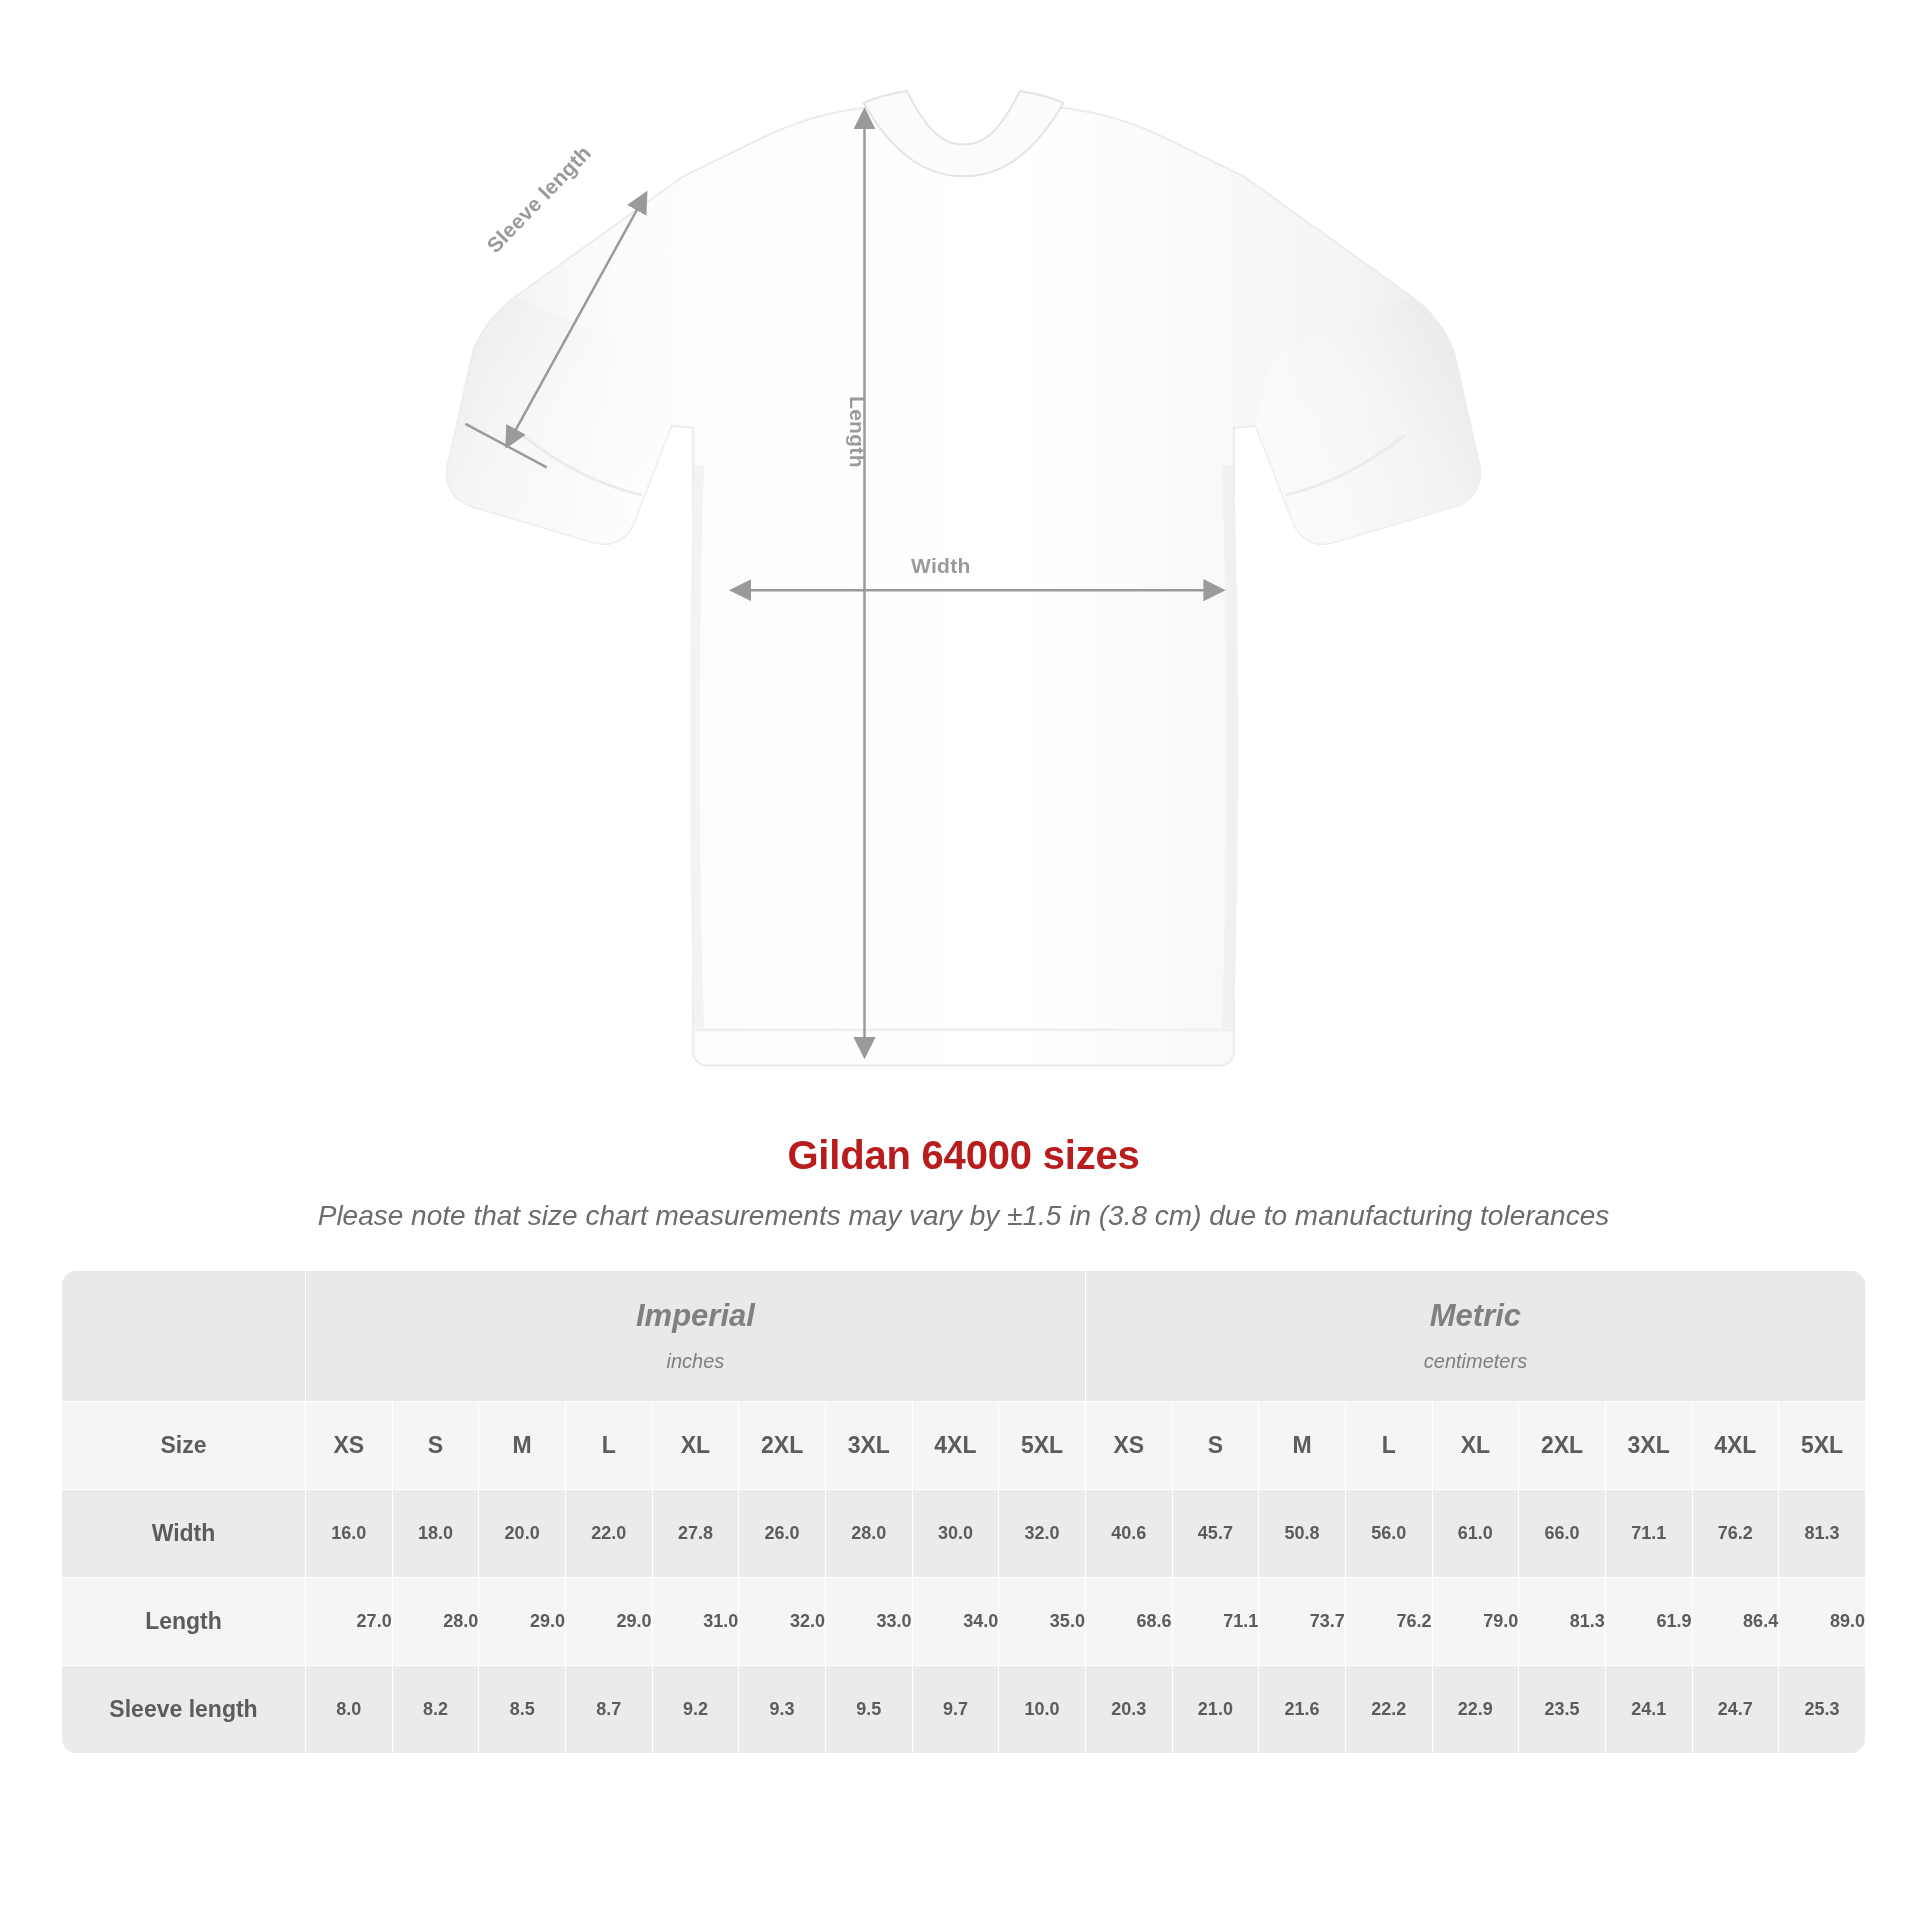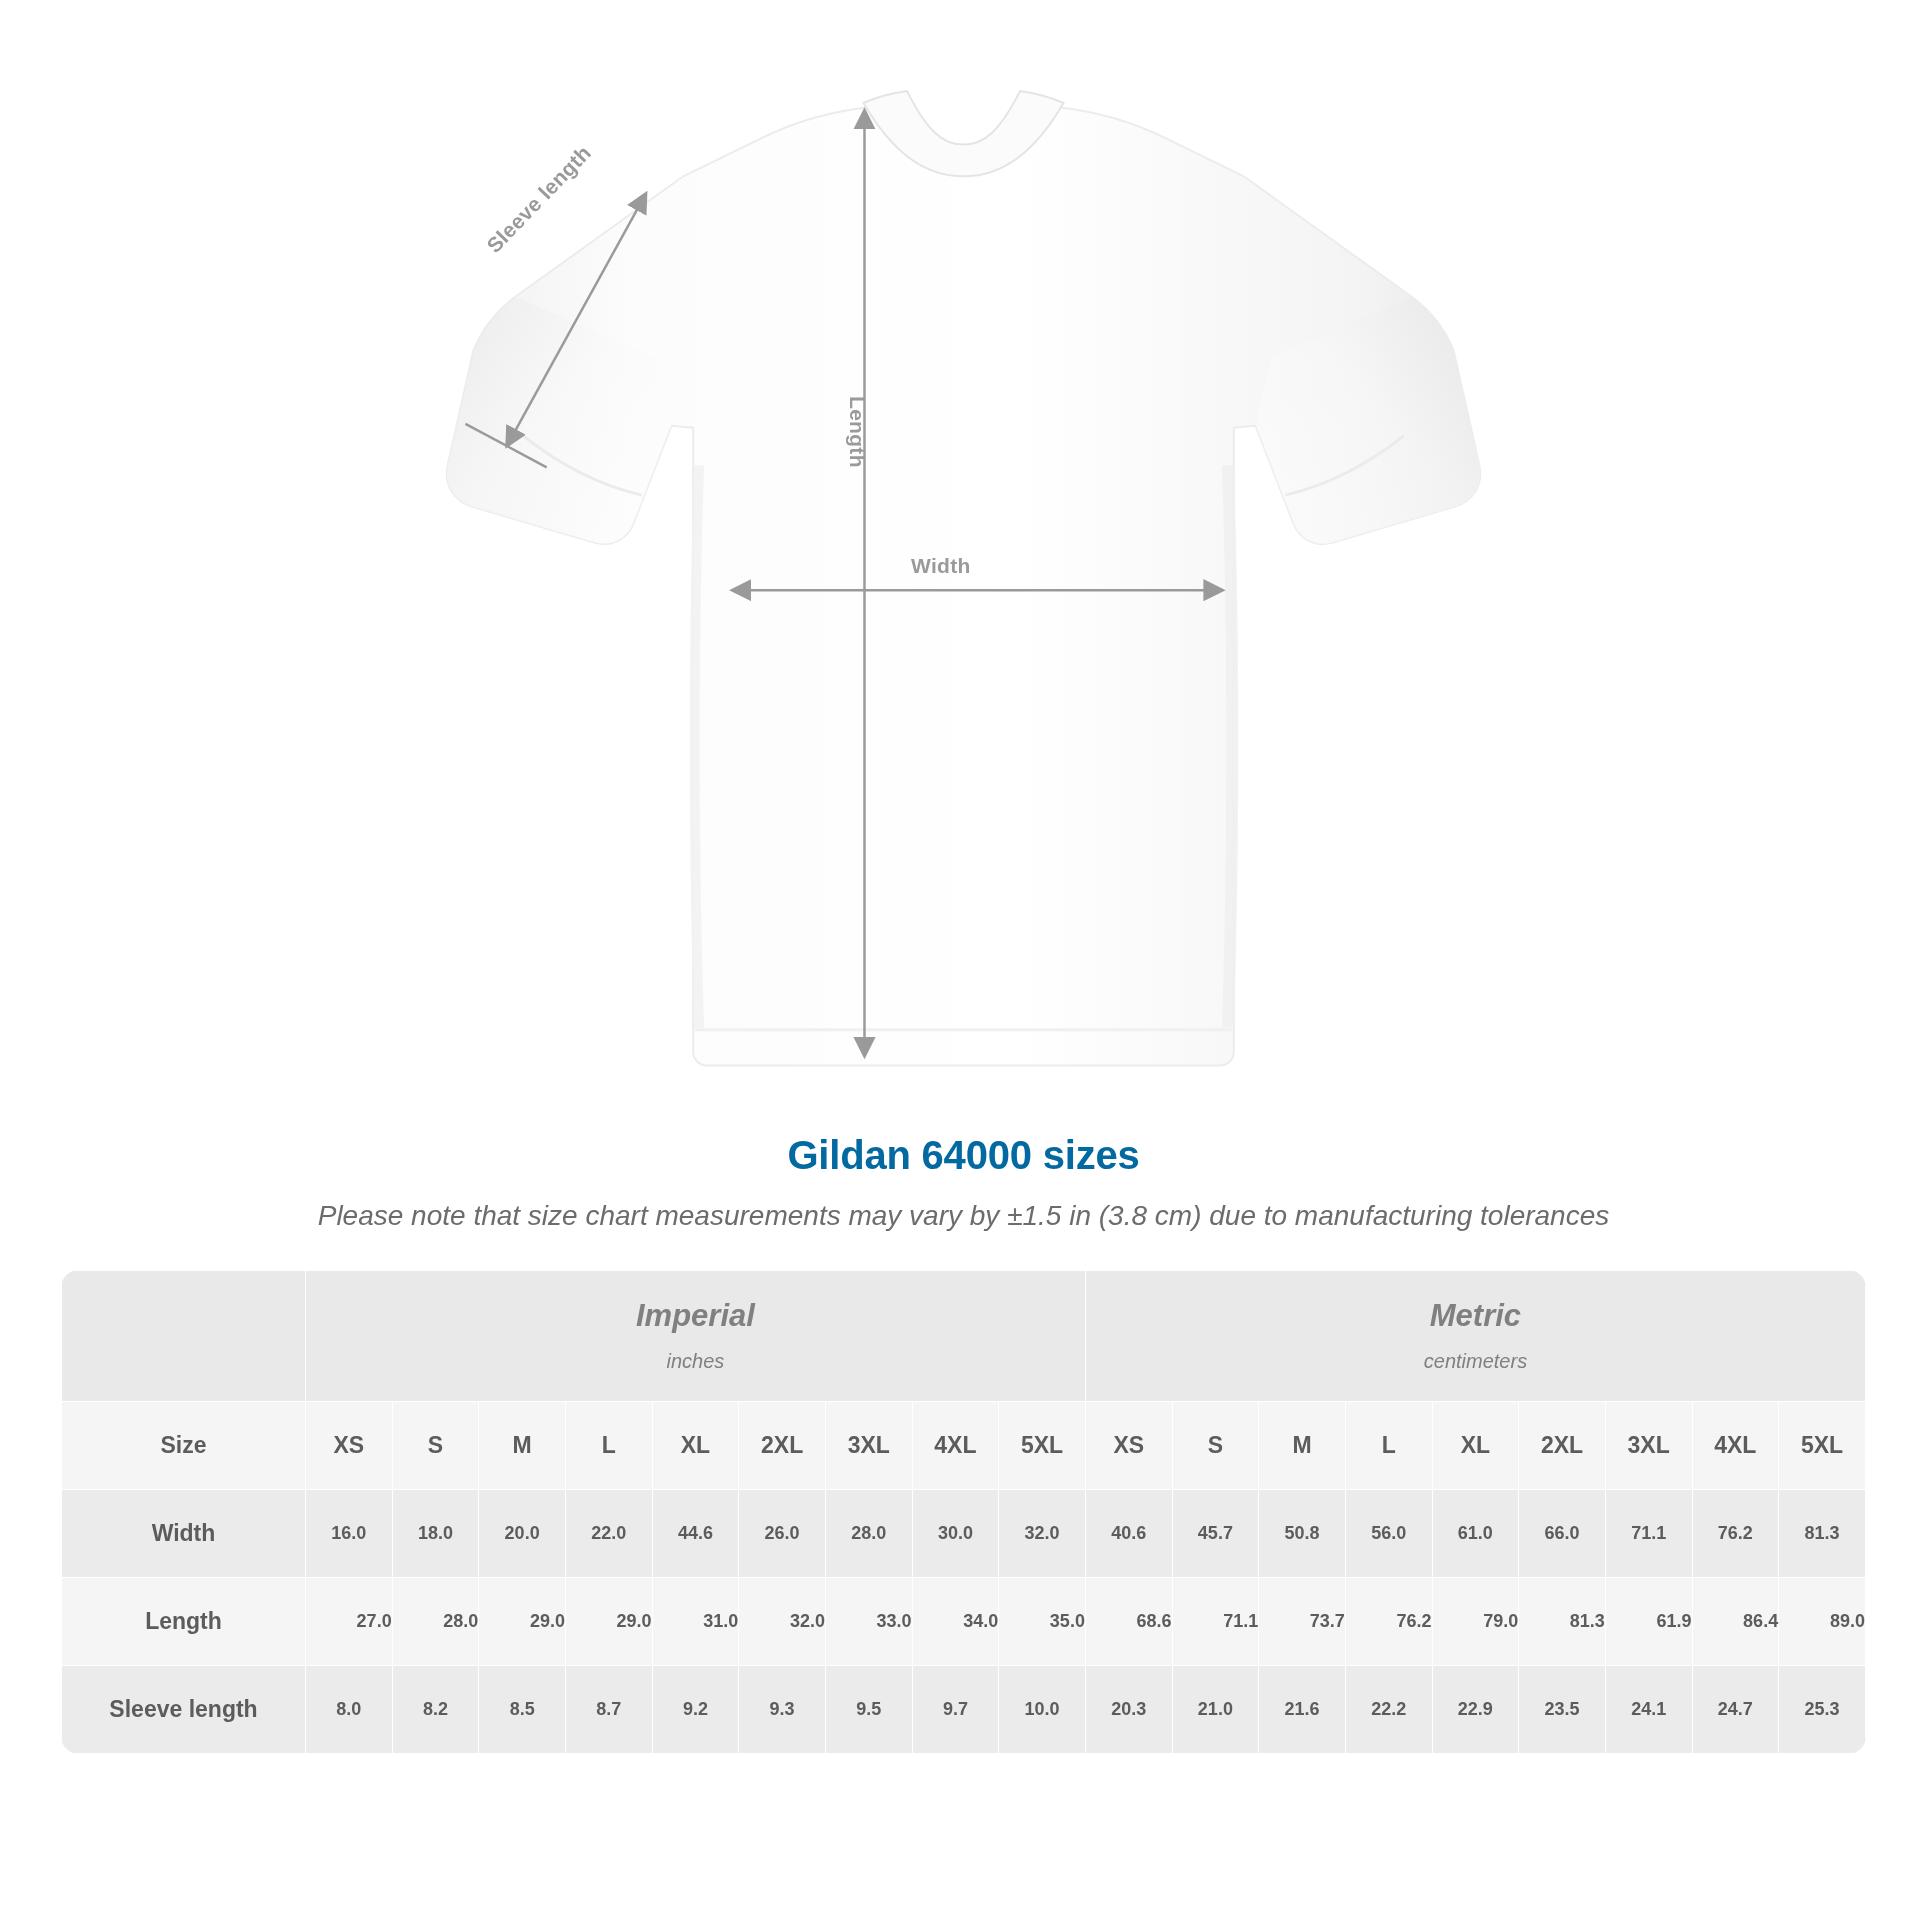--- a/index.html
+++ b/index.html
@@ -57,21 +57,21 @@
   }
 
   
   .titles {
     text-align: center;
     margin-top: 24px;
   }
   .chart-title {
     font-size: 40px;
     font-weight: bold;
-    color: #0369a1;
+    color: #b91c1c;
     letter-spacing: -0.2px;
   }
   .chart-note {
     font-size: 28px;
     font-style: italic;
     color: #6c6c6c;
     margin-top: 22px;
   }
 
   
@@ -276,21 +276,21 @@
           <td>4XL</td>
           <td>5XL</td>
         </tr>
 
         <tr class="row-a">
           <td class="row-label">Width</td>
           <td class="data-cell">16.0</td>
           <td class="data-cell">18.0</td>
           <td class="data-cell">20.0</td>
           <td class="data-cell">22.0</td>
-          <td class="data-cell">44.6</td>
+          <td class="data-cell">27.8</td>
           <td class="data-cell">26.0</td>
           <td class="data-cell">28.0</td>
           <td class="data-cell">30.0</td>
           <td class="data-cell">32.0</td>
           <td class="data-cell">40.6</td>
           <td class="data-cell">45.7</td>
           <td class="data-cell">50.8</td>
           <td class="data-cell">56.0</td>
           <td class="data-cell">61.0</td>
           <td class="data-cell">66.0</td>

